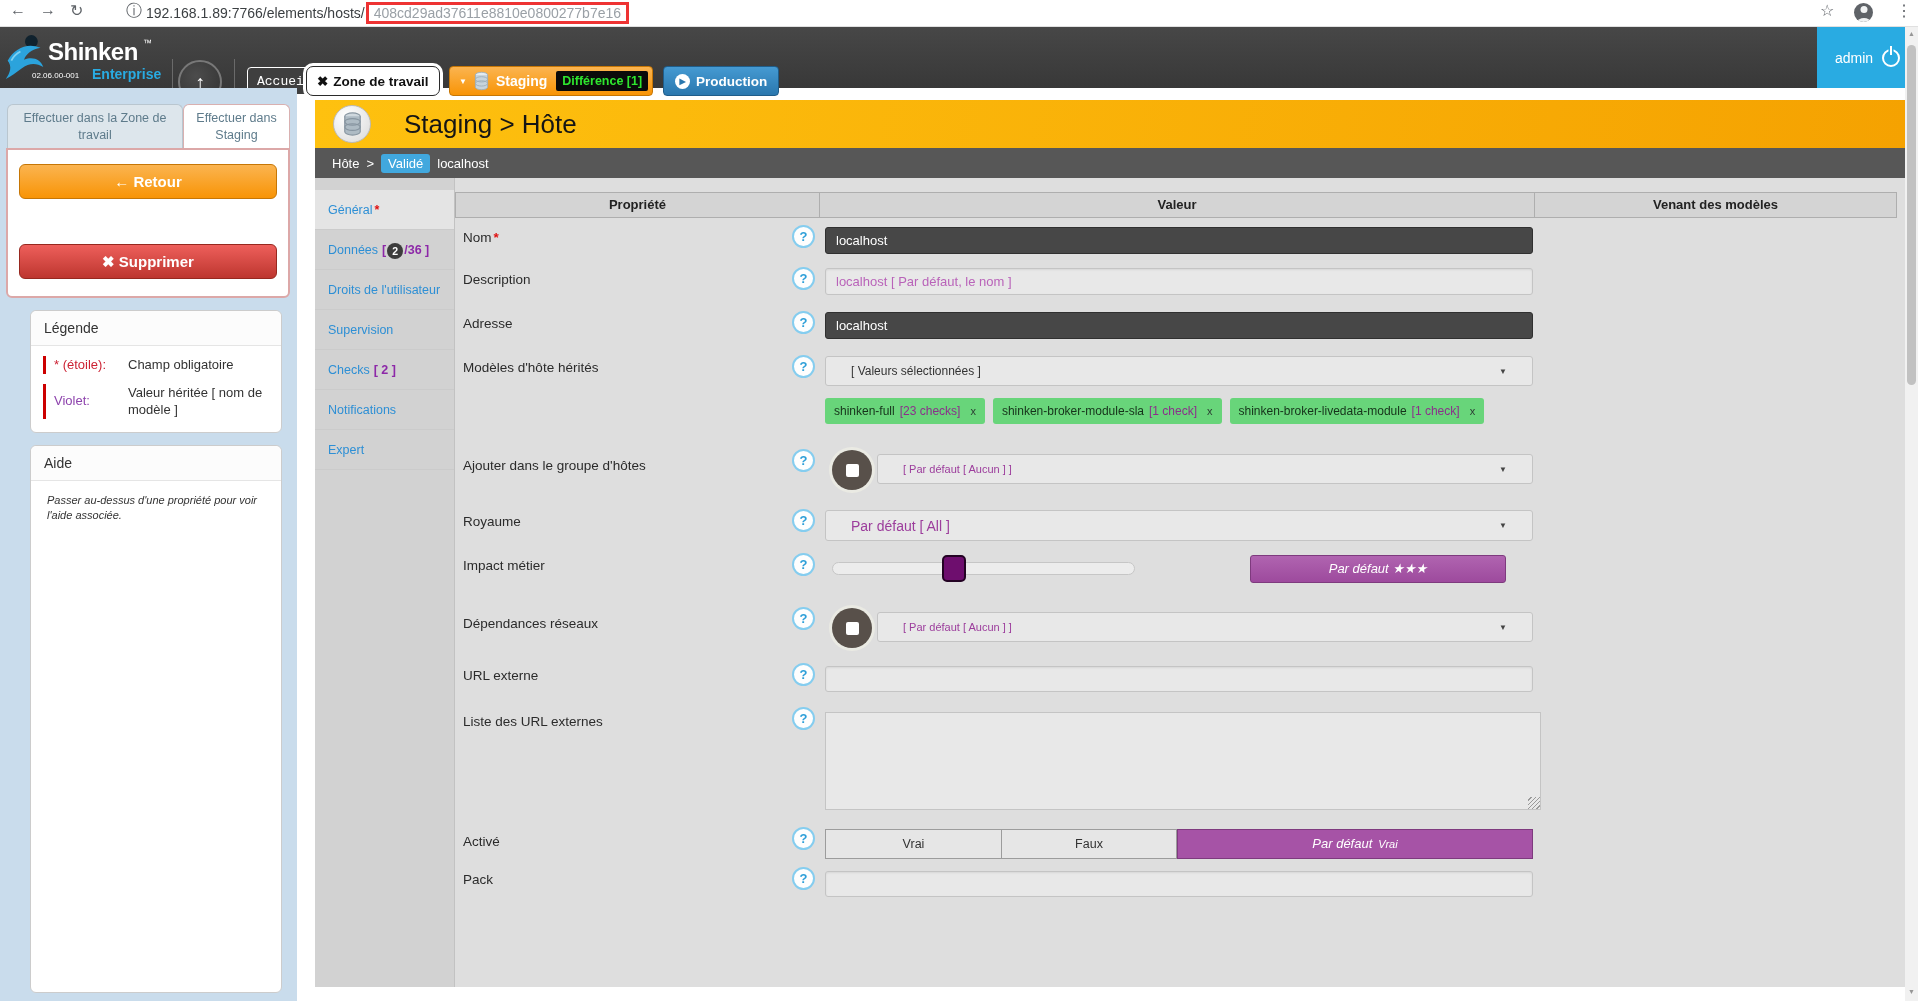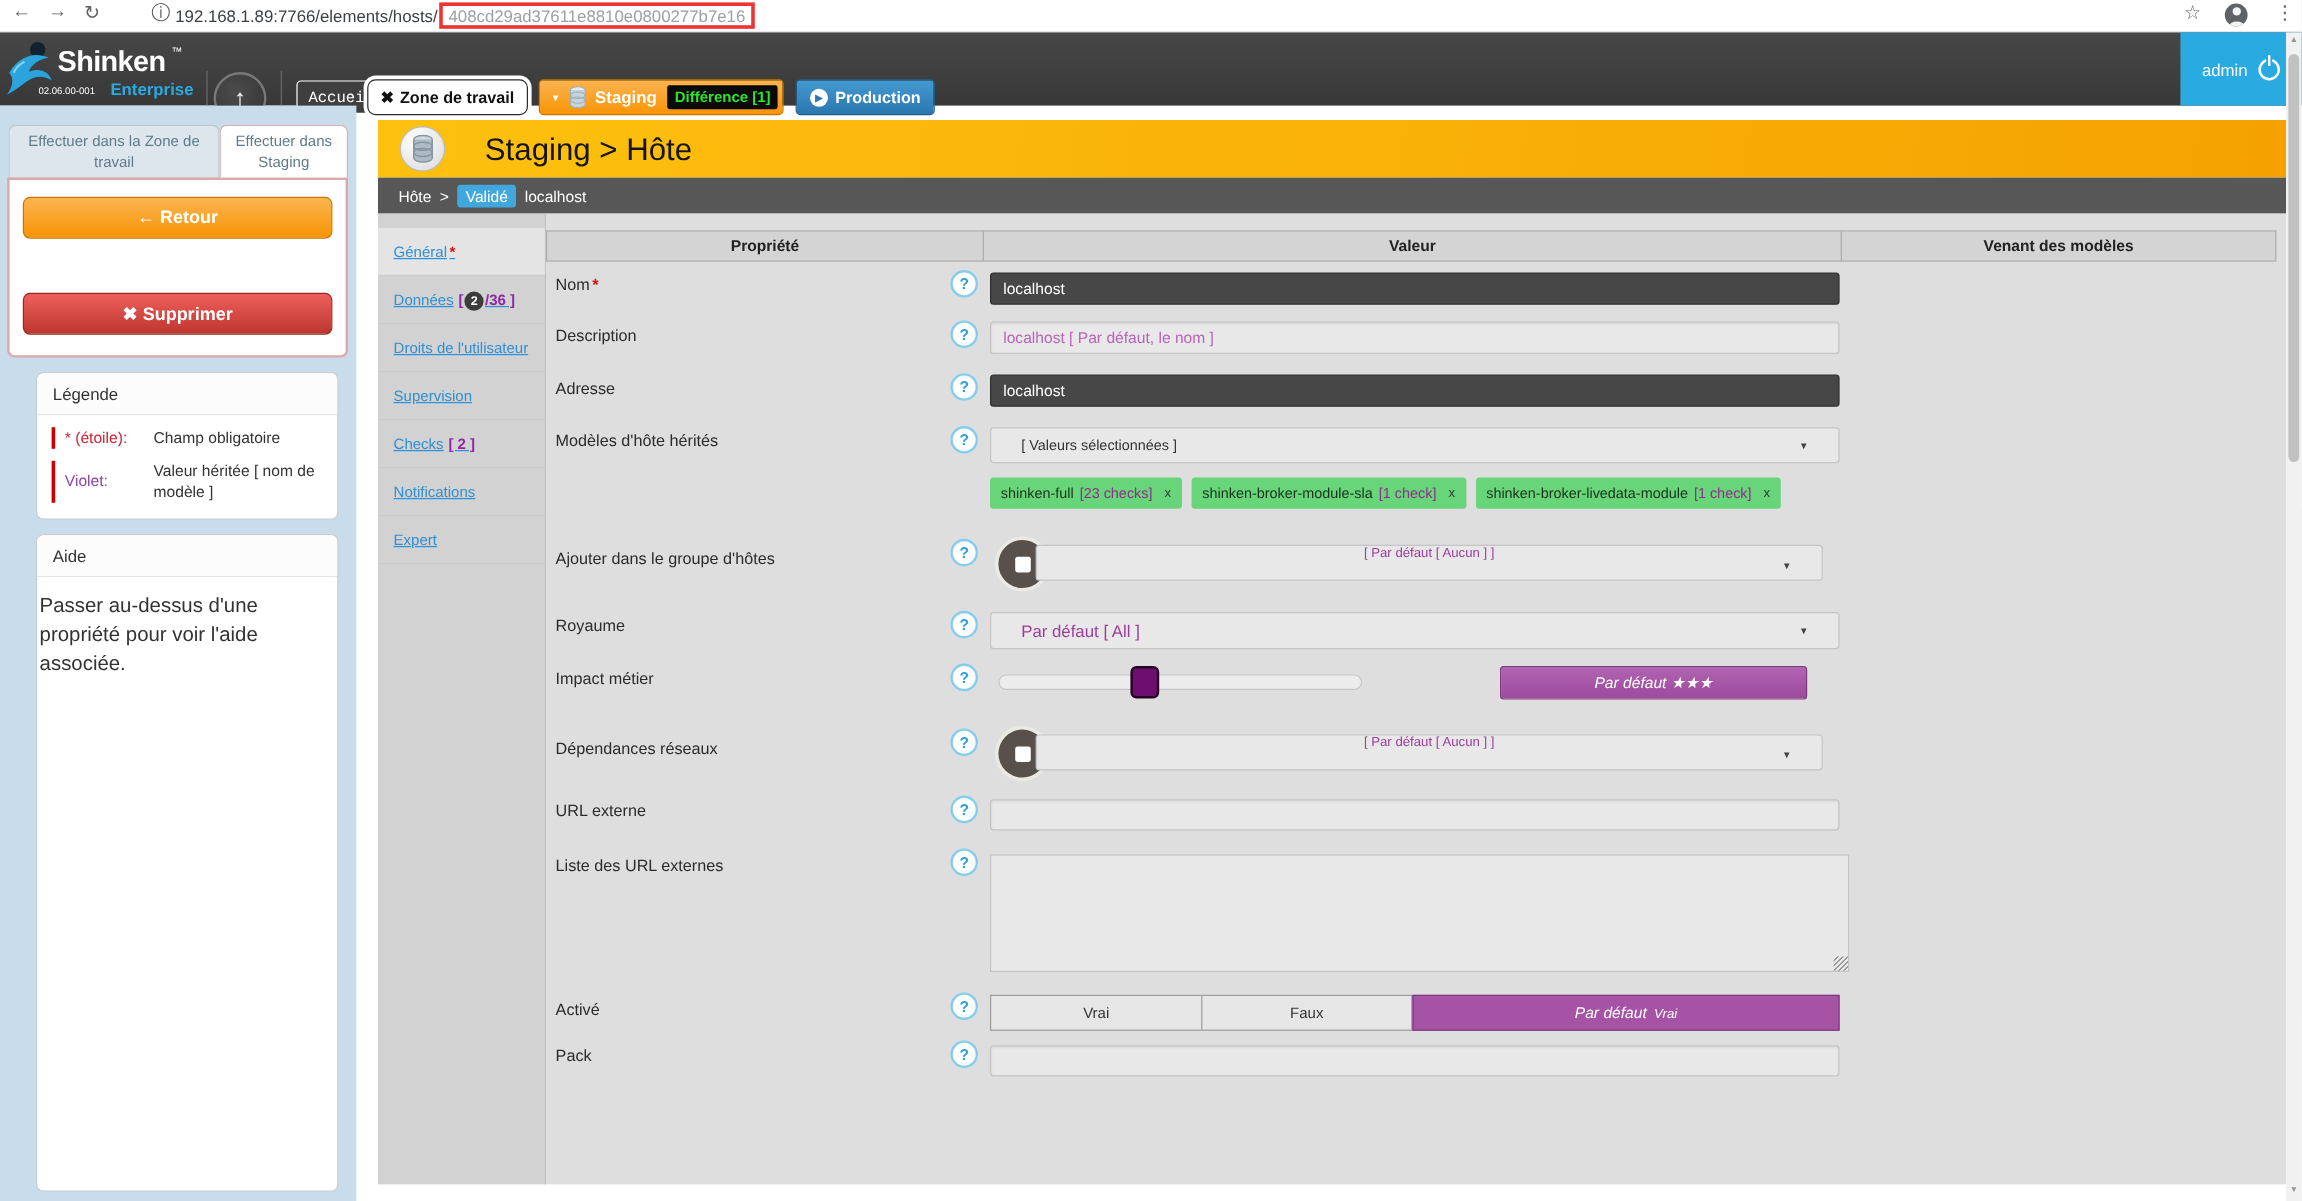--- a/index.html
+++ b/index.html
@@ -52,32 +52,32 @@
 .btn-suppr { position:absolute; left:11px; top:94px; width:258px; height:35px; background:linear-gradient(#ee5f5b,#bd362f); border:1px solid #97281f; border-radius:6px; color:#fff; font-size:15px; font-weight:bold; font-family:inherit; cursor:pointer; }
 .panel { position:absolute; left:30px; width:252px; background:#fff; border:1px solid #ccc; border-radius:6px; }
 .panel-legende { top:222px; height:123px; }
 .panel-aide { top:357px; height:548px; }
 .panel-hd { padding:9px 13px; font-size:14px; color:#333; border-bottom:1px solid #e5e5e5; background:#fcfcfc; border-radius:6px 6px 0 0; }
 .leg-row { margin:10px 12px 0 12px; border-left:3px solid #c00; padding-left:8px; display:flex; font-size:13px; line-height:1.35;align-items:center; }
 .leg-term { width:74px; flex:none; }
 .leg-term.red { color:#c23; }
 .leg-term.violet { color:#8e44ad; }
 .leg-desc { color:#333; width:140px; }
-.aide-body { padding:12px 2px; font-size:17px; color:#333; line-height:1.4; }
+.aide-body { padding:12px 16px; font-size:11px; font-style:italic; color:#333; line-height:1.4; }
 
 
 .card-hd { position:absolute; left:315px; top:100px; width:1590px; height:48px; background:linear-gradient(100deg,#fec10f,#f5a201); display:flex; align-items:center; }
 .hd-circle { width:38px; height:38px; border-radius:50%; background:radial-gradient(circle at 35% 30%, #fff, #d9d9d9); border:1px solid #bbb; margin-left:18px; display:flex; align-items:center; justify-content:center; }
 .page-title { font-size:26px; color:#151515; margin-left:33px; }
 .crumbbar { position:absolute; left:315px; top:148px; width:1590px; height:30px; background:#575757; display:flex; align-items:center; font-size:13px; color:#fff; padding-left:17px; gap:7px; }
 .crumb-badge { background:#41a8de; padding:2px 7px; border-radius:3px; }
 
 
 .cnav { position:absolute; left:315px; top:178px; width:140px; height:809px; background:#d2d2d2; padding-top:12px; border-right:1px solid #c2c2c2; }
-.cnav-item { height:40px; line-height:40px; padding-left:13px; font-size:12.5px; color:#2d8fd5; white-space:nowrap; overflow:hidden; cursor:pointer; border-bottom:1px solid #cbcbcb;text-decoration:underline; }
+.cnav-item { height:40px; line-height:40px; padding-left:13px; font-size:12.5px; color:#2d8fd5; white-space:nowrap; overflow:hidden; cursor:pointer; border-bottom:1px solid #cbcbcb; }
 .cnav-item.active { background:#e4e4e4; }
 .req { color:#e01010; margin-left:2px; font-weight:bold; }
 .pbr { color:#8d28a8; font-weight:bold; font-size:12.5px; margin-left:4px; }
 .count-badge { display:inline-block; width:16px; height:16px; border-radius:50%; background:#3c3c3c; color:#fff; font-size:10.5px; line-height:16px; text-align:center; vertical-align:middle; margin:0 1px; font-weight:bold; }
 
 
 .form-area { position:absolute; left:455px; top:178px; width:1450px; height:809px; background:#dedede; }
 .th { position:absolute; top:14px; height:26px; background:#d4d4d4; border:1px solid #aeaeae; text-align:center; line-height:24px; font-size:13px; font-weight:bold; color:#222; }
 .th1 { left:0; width:365px; } .th2 { left:364px; width:716px; } .th3 { left:1079px; width:363px; }
 .frow { position:absolute; left:0; width:1450px; }
@@ -91,21 +91,21 @@
 .sel .caret { margin-left:auto; font-size:8px; color:#444; }
 .sel-txt-dark { font-size:12px; color:#333; }
 .sel-txt-purple { color:#9c3d9c; }
 .tagrow { position:absolute; left:370px; top:46px; display:flex; }
 .tag { background:#68d57a; border-radius:3px; height:26px; display:flex; align-items:center; padding:0 9px; margin-right:8px; font-size:12px; cursor:pointer; }
 .tag-name { color:#16321a; }
 .tag-count { color:#8b2f8b; margin-left:5px; }
 .tag-x { color:#2c3e33; margin-left:10px; font-size:11px; }
 .toggle-circle { position:absolute; left:377px; top:4px; width:40px; height:40px; border-radius:50%; background:#58504a; box-shadow:0 0 0 3px #eaeae3; cursor:pointer; }
 .toggle-circle::after { content:""; position:absolute; inset:0; margin:auto; width:13px; height:13px; background:#fff; border-radius:2px; }
-.sel-narrow { left:408px; width:656px;flex-direction:column; }
+.sel-narrow { left:422px; width:656px; }
 .sel-narrow .sel-txt-purple { font-size:11px; }
 .royaume-txt { font-size:14px; }
 .slider-track { position:absolute; left:377px; top:12px; width:303px; height:13px; background:#ececec; border:1px solid #c6c6c6; border-radius:7px; cursor:pointer; }
 .slider-handle { position:absolute; left:487px; top:5px; width:24px; height:27px; background:#6e0e6e; border:2px solid #240324; border-radius:5px; cursor:grab; }
 .btn-default { position:absolute; left:795px; top:5px; width:256px; height:28px; background:linear-gradient(#b064b0,#9d4a9d); border:1px solid #7e3a7e; border-radius:3px; color:#fff; font-size:13px; font-style:italic; text-align:center; line-height:26px; cursor:pointer; }
 .txtarea { position:absolute; left:370px; top:8px; width:716px; height:98px; background:#e8e8e8; border:1px solid #c4c4c4; resize:none; font-family:inherit; }
 .resize-grip { position:absolute; left:1073px; top:93px; width:12px; height:12px; background:repeating-linear-gradient(-45deg, transparent 0 2px, #999 2px 3px); cursor:nwse-resize; }
 .seg { position:absolute; top:5px; height:30px; background:#e6e6e6; border:1px solid #9c9c9c; font-size:12.5px; color:#333; text-align:center; line-height:28px; cursor:pointer; }
 .seg1 { left:370px; width:176px; border-right:none; }
 .seg2 { left:546px; width:176px; }

